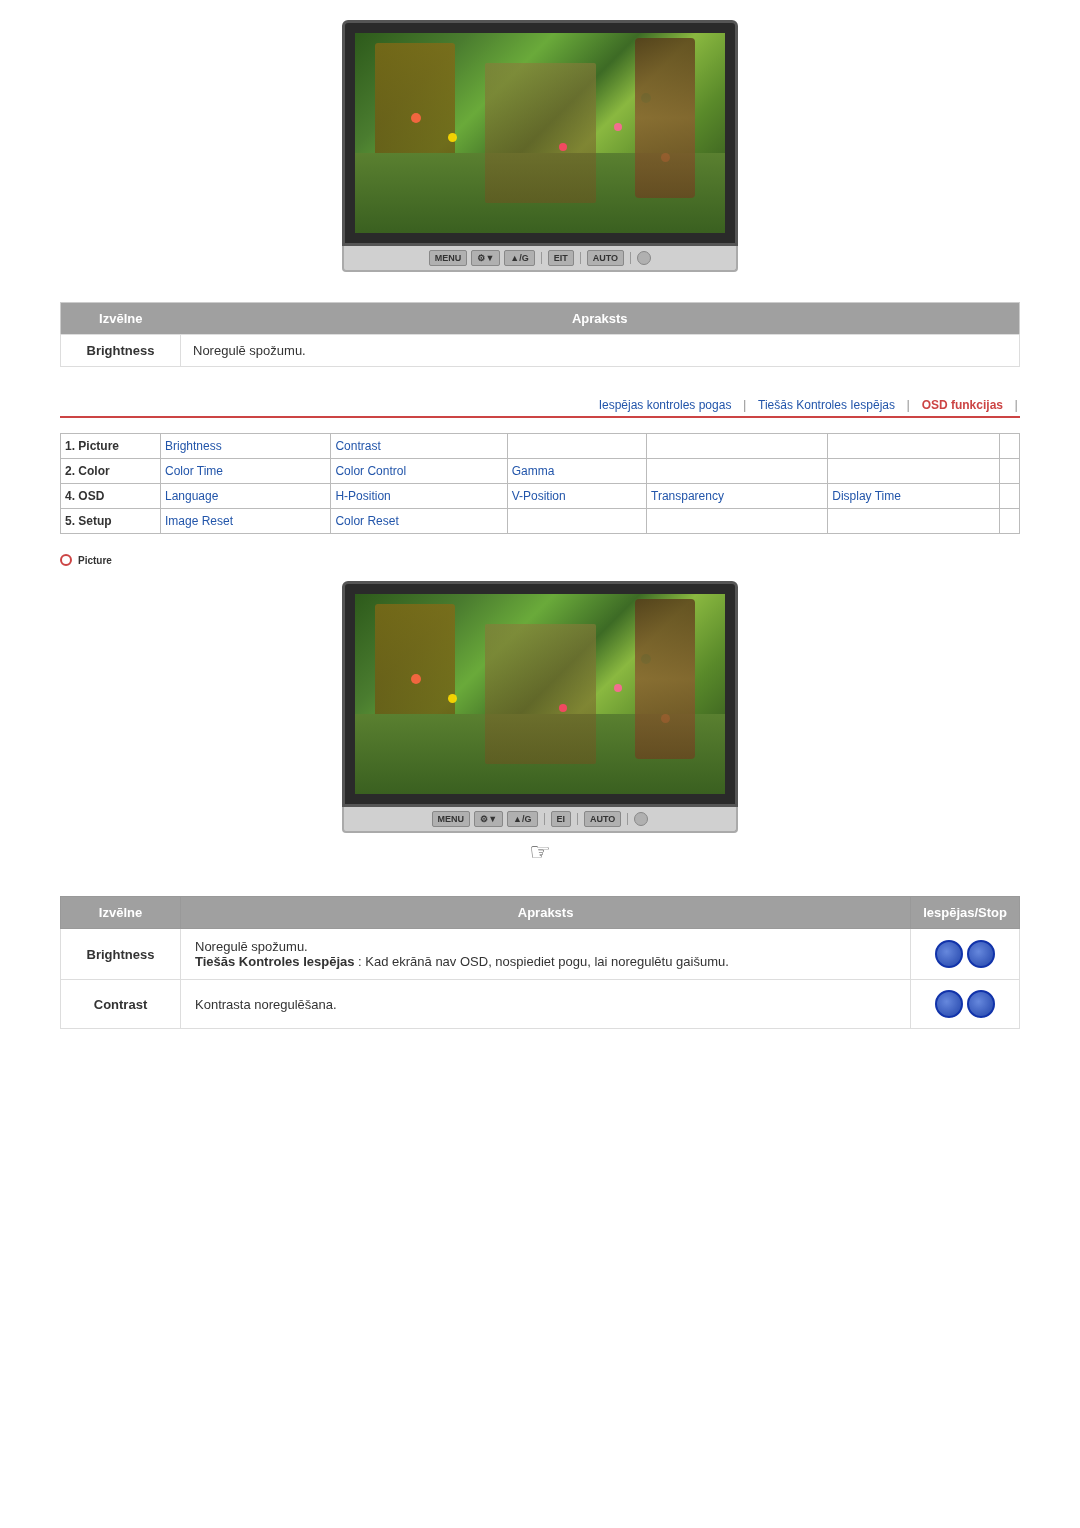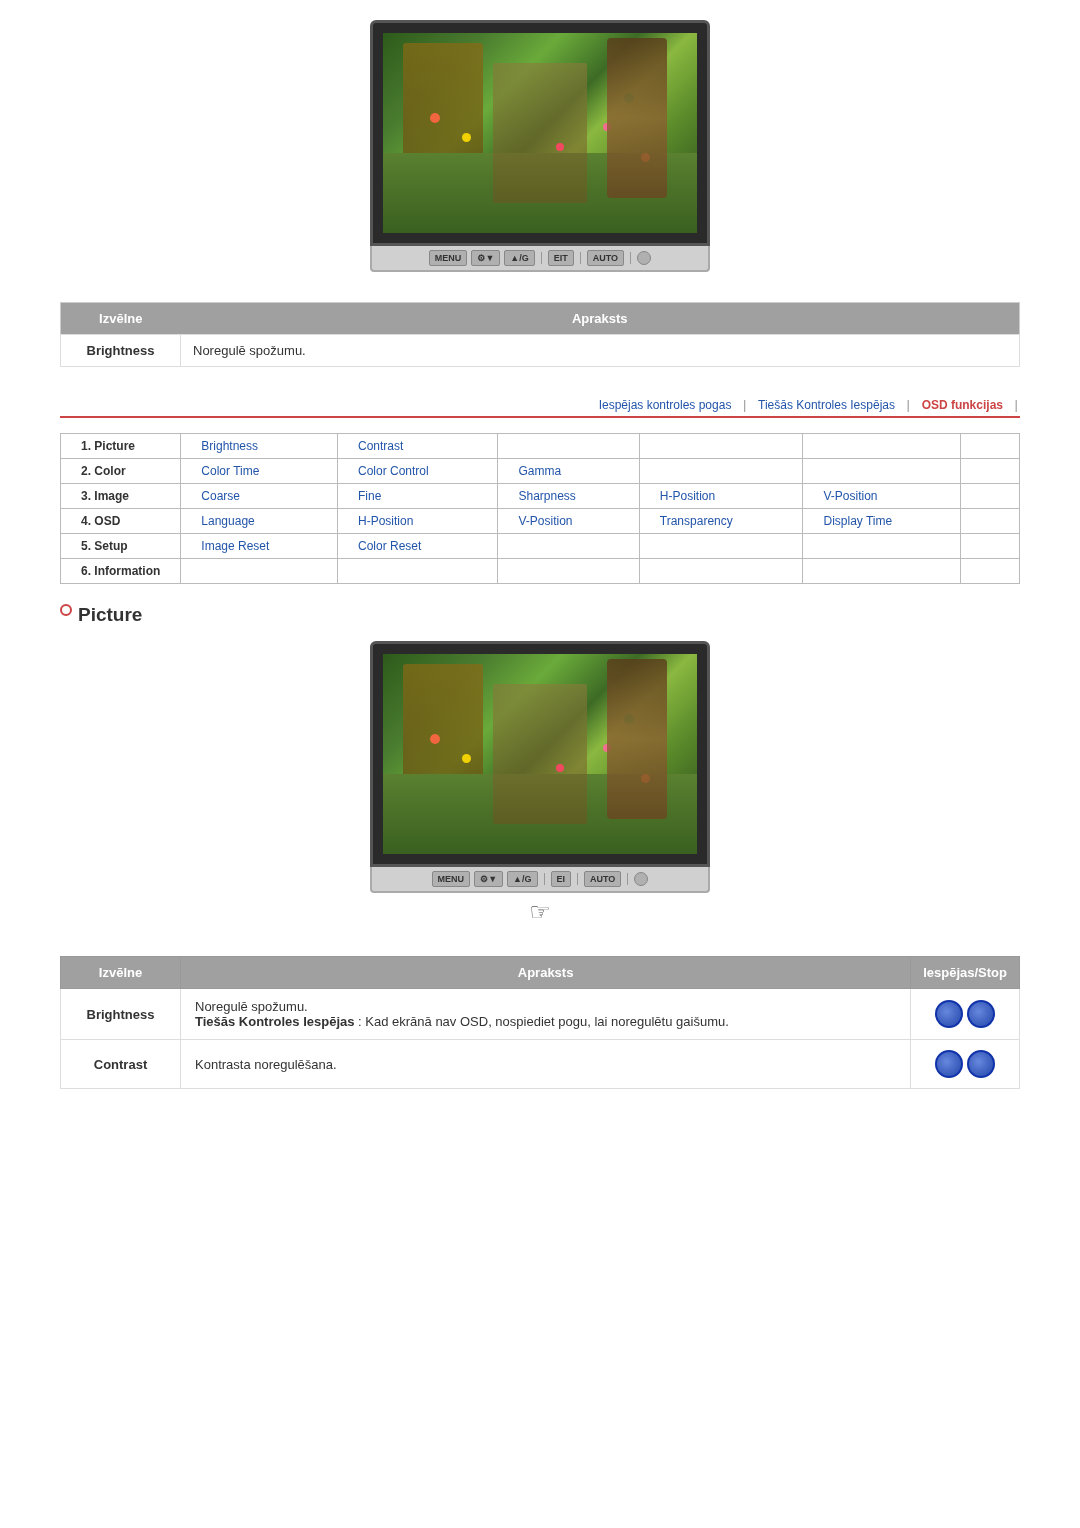--- a/index.html
+++ b/index.html
@@ -16,21 +16,21 @@
     }
 
     
     .monitor-section {
       display: flex;
       justify-content: center;
       margin-bottom: 30px;
     }
 
     .monitor-container {
-      width: 340px;
+      width: 396px;
     }
 
     .monitor-frame {
       background: #2a2a2a;
       border: 3px solid #555;
       border-radius: 6px 6px 0 0;
       padding: 10px;
       position: relative;
     }
 
@@ -157,46 +157,46 @@
 
     
     .osd-table {
       width: 100%;
       border-collapse: collapse;
       margin-bottom: 20px;
       border: 1px solid #bbb;
     }
 
     .osd-table td {
-      padding: 5px 20px;
+      padding: 5px 4px;
       border: 1px solid #bbb;
       vertical-align: top;
       font-size: 12px;
       margin-top: 23px;
     }
 
     .osd-table td:first-child {
       font-weight: bold;
       white-space: nowrap;
       width: 100px;
     }
 
     .osd-table td a {
       color: #2255aa;
       text-decoration: none;
     }
 
     
     .section-heading {
       display: flex;
-      align-items: flex-start;
+      align-items: flex-end;
       gap: 6px;
       margin-bottom: 15px;
       font-weight: bold;
-      font-size: 19px;
+      font-size: 10px;
     }
 
     .section-bullet {
       width: 12px;
       height: 12px;
       border-radius: 50%;
       border: 2px solid #cc4444;
       background: #fff;
       display: inline-block;
     }
@@ -341,50 +341,32 @@
       <tr>
         <td><strong>2. Color</strong></td>
         <td><a href="#">Color Time</a></td>
         <td><a href="#">Color Control</a></td>
         <td><a href="#">Gamma</a></td>
         <td></td>
         <td></td>
         <td></td>
       </tr>
       <tr>
-        <td><strong>3. Image</strong></td>
-        <td><a href="#">Coarse</a></td>
-        <td><a href="#">Fine</a></td>
-        <td><a href="#">Sharpness</a></td>
-        <td><a href="#">H-Position</a></td>
-        <td><a href="#">V-Position</a></td>
-        <td></td>
-      </tr>
-      <tr>
         <td><strong>4. OSD</strong></td>
         <td><a href="#">Language</a></td>
         <td><a href="#">H-Position</a></td>
         <td><a href="#">V-Position</a></td>
         <td><a href="#">Transparency</a></td>
         <td><a href="#">Display Time</a></td>
         <td></td>
       </tr>
       <tr>
         <td><strong>5. Setup</strong></td>
         <td><a href="#">Image Reset</a></td>
         <td><a href="#">Color Reset</a></td>
-        <td></td>
-        <td></td>
-        <td></td>
-        <td></td>
-      </tr>
-      <tr>
-        <td><strong>6. Information</strong></td>
-        <td></td>
-        <td></td>
         <td></td>
         <td></td>
         <td></td>
         <td></td>
       </tr>
     </tbody>
   </table>
 
   <div class="section-heading">
     <span class="section-bullet"></span>

